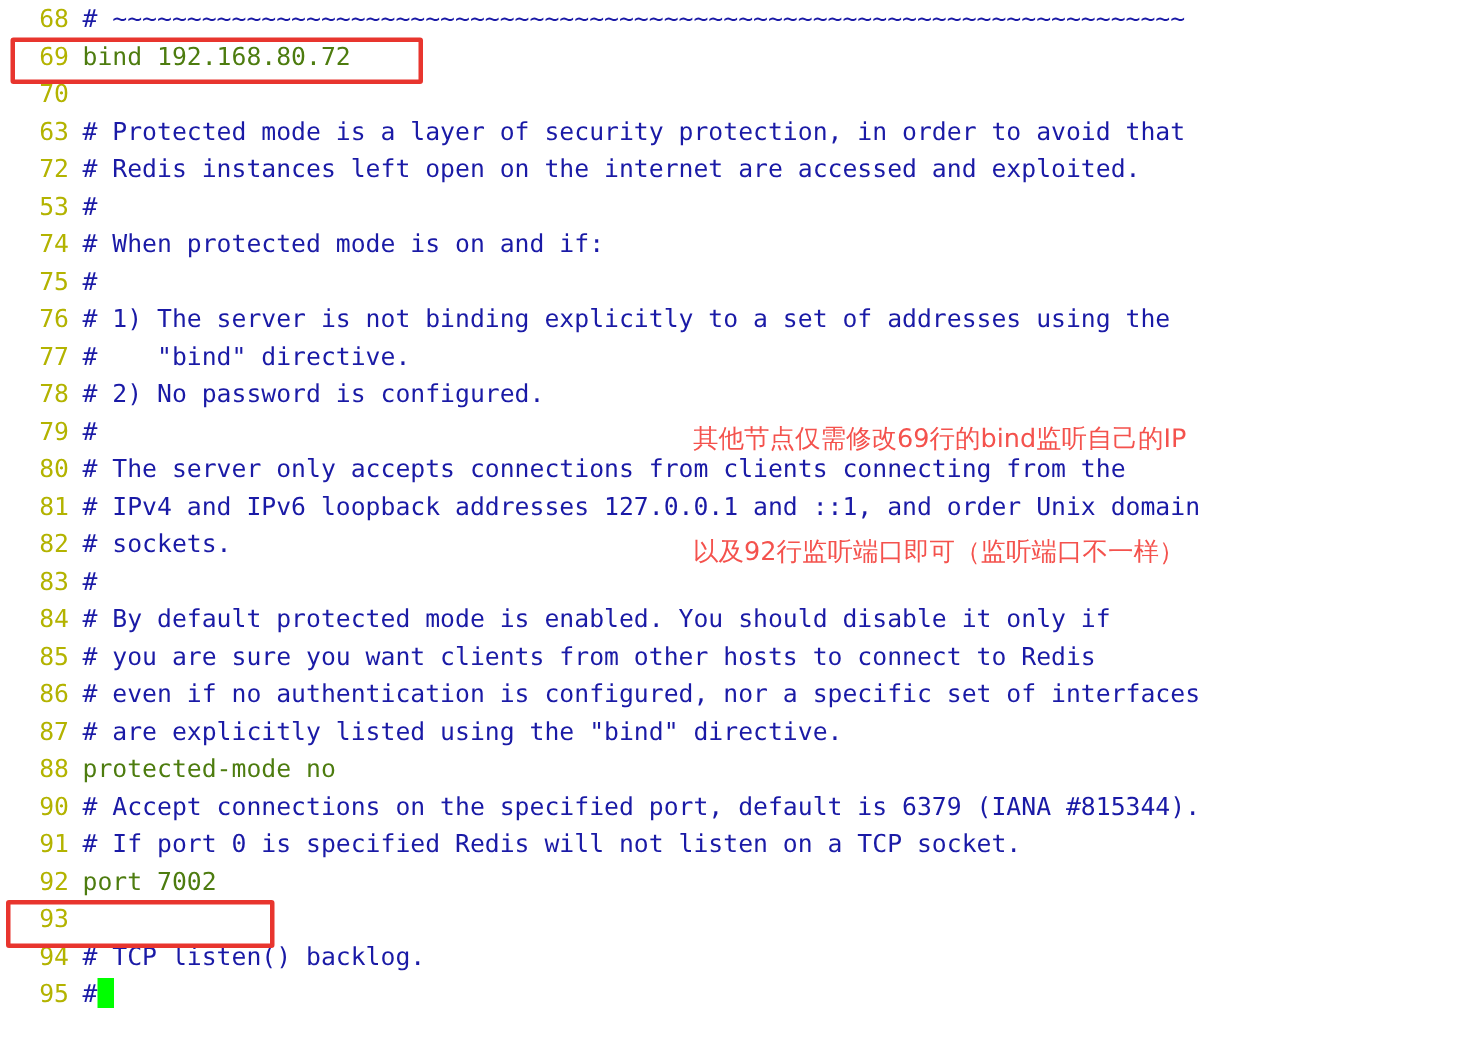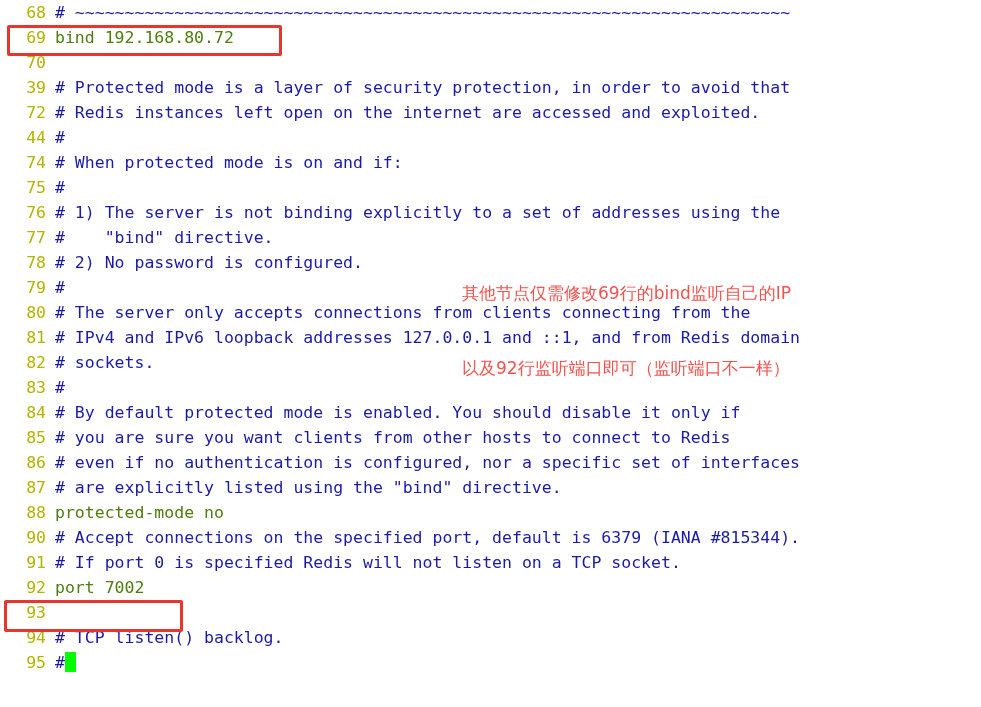--- a/index.html
+++ b/index.html
@@ -91,31 +91,31 @@
   .note-line { display: block; }
 </style>
 </head>
 <body>
 
 <div id="editor">
   <div id="code-lines">
       <div class="code-line"><span class="lineno">68</span><span class="code comment"># ~~~~~~~~~~~~~~~~~~~~~~~~~~~~~~~~~~~~~~~~~~~~~~~~~~~~~~~~~~~~~~~~~~~~~~~~</span></div>
       <div class="code-line"><span class="lineno">69</span><span class="code plain">bind 192.168.80.72</span></div>
       <div class="code-line"><span class="lineno">70</span><span class="code plain"></span></div>
-      <div class="code-line"><span class="lineno">39</span><span class="code comment"># Protected mode is a layer of security protection, in order to avoid that</span></div>
+      <div class="code-line"><span class="lineno">63</span><span class="code comment"># Protected mode is a layer of security protection, in order to avoid that</span></div>
       <div class="code-line"><span class="lineno">72</span><span class="code comment"># Redis instances left open on the internet are accessed and exploited.</span></div>
-      <div class="code-line"><span class="lineno">44</span><span class="code comment">#</span></div>
+      <div class="code-line"><span class="lineno">53</span><span class="code comment">#</span></div>
       <div class="code-line"><span class="lineno">74</span><span class="code comment"># When protected mode is on and if:</span></div>
       <div class="code-line"><span class="lineno">75</span><span class="code comment">#</span></div>
       <div class="code-line"><span class="lineno">76</span><span class="code comment"># 1) The server is not binding explicitly to a set of addresses using the</span></div>
       <div class="code-line"><span class="lineno">77</span><span class="code comment">#    "bind" directive.</span></div>
       <div class="code-line"><span class="lineno">78</span><span class="code comment"># 2) No password is configured.</span></div>
       <div class="code-line"><span class="lineno">79</span><span class="code comment">#</span></div>
       <div class="code-line"><span class="lineno">80</span><span class="code comment"># The server only accepts connections from clients connecting from the</span></div>
-      <div class="code-line"><span class="lineno">81</span><span class="code comment"># IPv4 and IPv6 loopback addresses 127.0.0.1 and ::1, and from Redis domain</span></div>
+      <div class="code-line"><span class="lineno">81</span><span class="code comment"># IPv4 and IPv6 loopback addresses 127.0.0.1 and ::1, and order Unix domain</span></div>
       <div class="code-line"><span class="lineno">82</span><span class="code comment"># sockets.</span></div>
       <div class="code-line"><span class="lineno">83</span><span class="code comment">#</span></div>
       <div class="code-line"><span class="lineno">84</span><span class="code comment"># By default protected mode is enabled. You should disable it only if</span></div>
       <div class="code-line"><span class="lineno">85</span><span class="code comment"># you are sure you want clients from other hosts to connect to Redis</span></div>
       <div class="code-line"><span class="lineno">86</span><span class="code comment"># even if no authentication is configured, nor a specific set of interfaces</span></div>
       <div class="code-line"><span class="lineno">87</span><span class="code comment"># are explicitly listed using the "bind" directive.</span></div>
       <div class="code-line"><span class="lineno">88</span><span class="code plain">protected-mode no</span></div>
       <div class="code-line"><span class="lineno">90</span><span class="code comment"># Accept connections on the specified port, default is 6379 (IANA #815344).</span></div>
       <div class="code-line"><span class="lineno">91</span><span class="code comment"># If port 0 is specified Redis will not listen on a TCP socket.</span></div>
       <div class="code-line"><span class="lineno">92</span><span class="code plain">port 7002</span></div>

